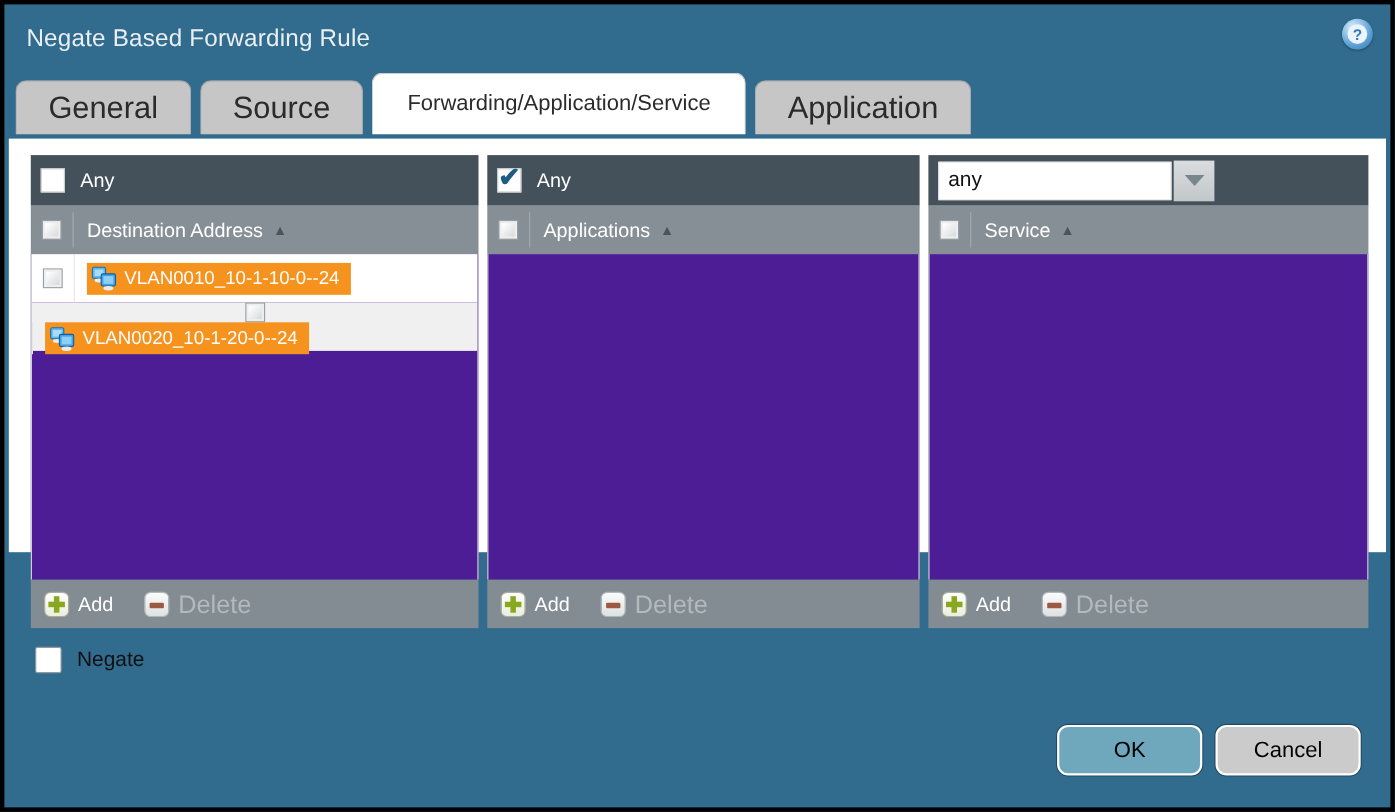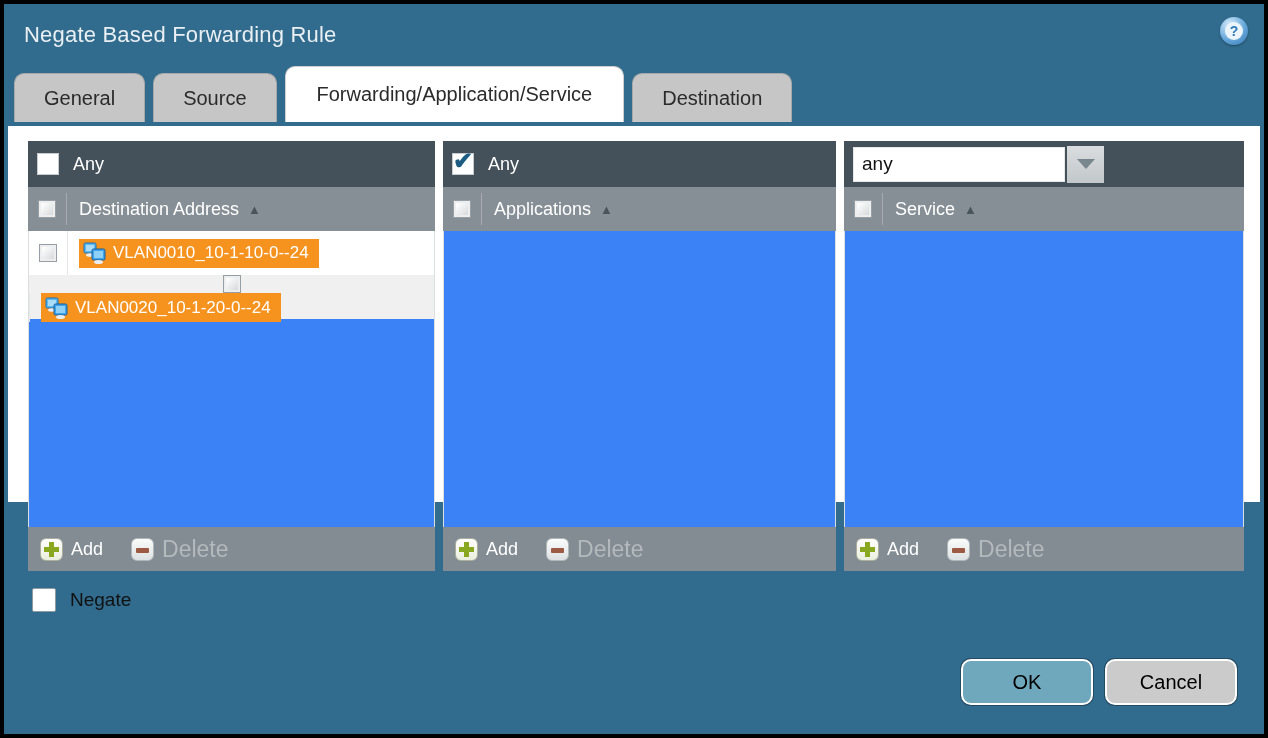--- a/index.html
+++ b/index.html
@@ -11,33 +11,33 @@
   .title { color:#e9eff3; font-size:22px; letter-spacing:0.2px; }
   .help { position:absolute; top:13px; right:16px; width:28px; height:28px; border-radius:50%;
           background:radial-gradient(circle at 35% 28%, #d9eefb, #66a7da 55%, #2f74ad);
           display:flex; align-items:center; justify-content:center; box-shadow:0 1px 2px rgba(0,0,0,.35); cursor:pointer; }
   .help-inner { width:18px; height:18px; border-radius:50%; background:#ecf5fc; color:#2f7ab8;
                 font-weight:bold; font-size:14px; line-height:18px; text-align:center; }
 
   
   .tabs { height:56px; padding-left:10px; display:flex; align-items:flex-end; }
   .tab { background:#c6c6c6; border:1px solid #a8a8a8; border-bottom:none; border-radius:10px 10px 0 0;
-         height:49px; display:flex; align-items:center; padding:0 29px; font-size:20px; color:#2b2b2b;
+         height:49px; display:flex; align-items:center; padding:0 29px; font-size:28px; color:#2b2b2b;
          margin-right:8px; cursor:pointer; }
   .tab.active { background:#fff; height:56px; padding:0 31px; border-color:#cfcfcf; font-size:20px; }
 
   
   .content { position:absolute; left:4px; right:4px; top:122px; height:376px; background:#fff; }
   .columns { display:flex; padding:15px 0 0 20px; }
   .col { height:430px; display:flex; flex-direction:column; position:relative; margin-right:8px; }
   .col.c1 { width:407px; } .col.c2 { width:393px; } .col.c3 { width:400px; }
 
   .col-top { height:46px; background:#44505a; display:flex; align-items:center; padding-left:9px; flex:none; }
   .col-sub { height:44px; background:#878f96; display:flex; align-items:center; flex:none; color:#fff; font-size:18px; }
-  .col-list { flex:1; background:#3b82f6; border-left:1px solid #dcdfe0; border-right:1px solid #dcdfe0; overflow:hidden; }
+  .col-list { flex:1; background:#4c1d95; border-left:1px solid #dcdfe0; border-right:1px solid #dcdfe0; overflow:hidden; }
   .col-foot { height:44px; background:#838c93; display:flex; align-items:center; padding-left:12px; flex:none; }
 
   .any-label { color:#fff; font-size:18px; margin-left:14px; }
 
   
   .cb { display:inline-block; flex:none; cursor:pointer; }
   .cb-any { width:22px; height:22px; background:#fff; border:1px solid #c7cbcd; position:relative; }
   .cb-any.checked::after { content:"✔"; position:absolute; left:0px; top:-7px; color:#1d5c83; font-size:24px; font-weight:bold; }
   .cb-sm { width:18px; height:18px; border:1px solid #989fa4; background:linear-gradient(135deg,#fdfdfd 20%,#cfd3d5);
            box-shadow:inset 0 0 0 2px #eceeef; }
@@ -95,21 +95,21 @@
     <span class="title">Negate Based Forwarding Rule</span>
     <span class="help">
       <span class="help-inner">?</span>
     </span>
   </div>
 
   <div class="tabs">
     <div class="tab">General</div>
     <div class="tab">Source</div>
     <div class="tab active">Forwarding/Application/Service</div>
-    <div class="tab">Destination</div>
+    <div class="tab">Application</div>
   </div>
 
   <div class="content">
     <div class="columns">
 
       <div class="col c1">
         <div class="col-top">
           <span class="cb cb-any"></span>
           <span class="any-label">Any</span>
         </div>

